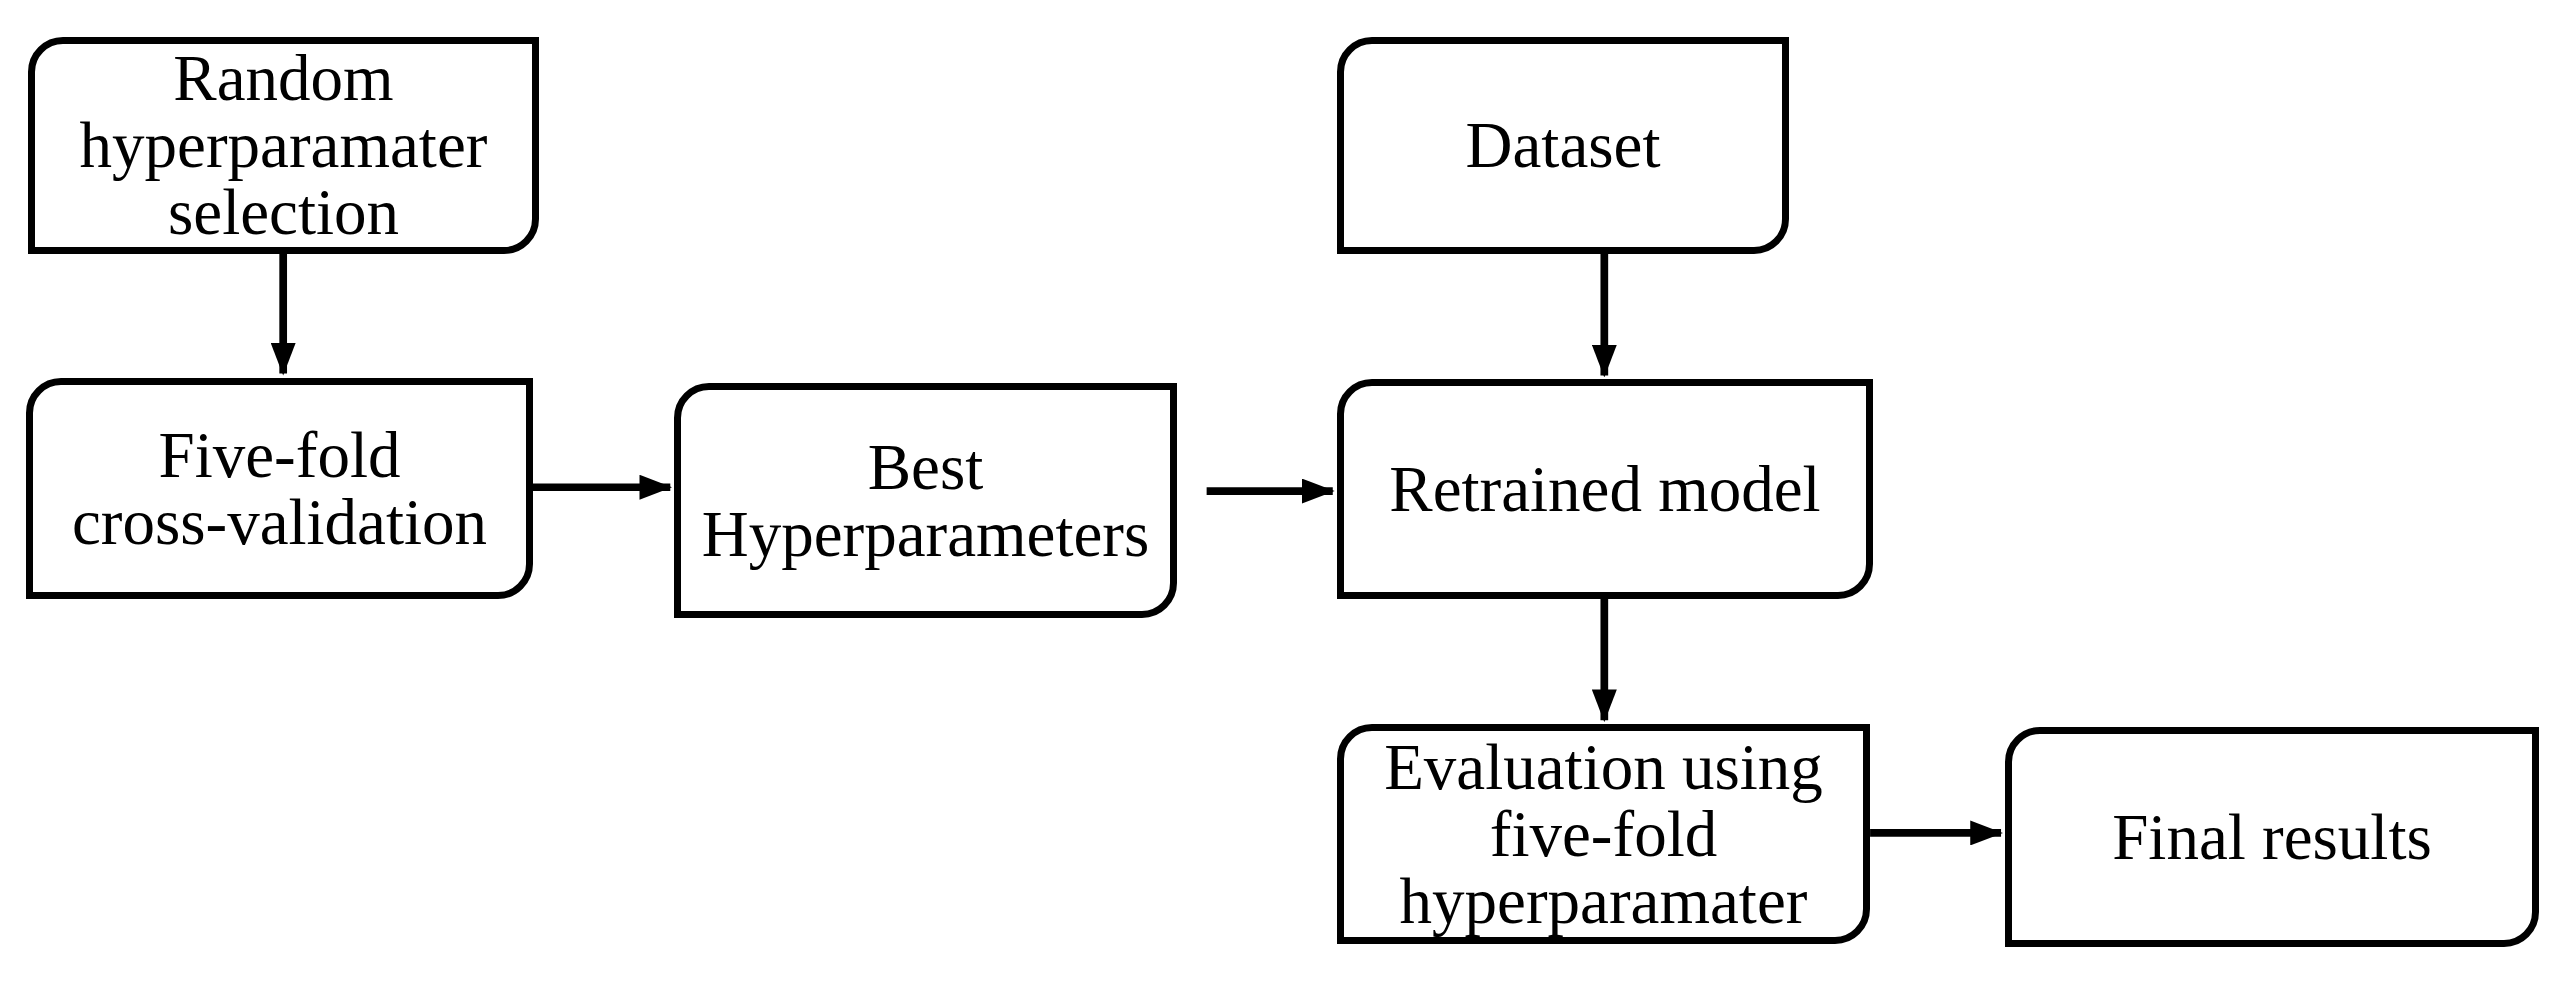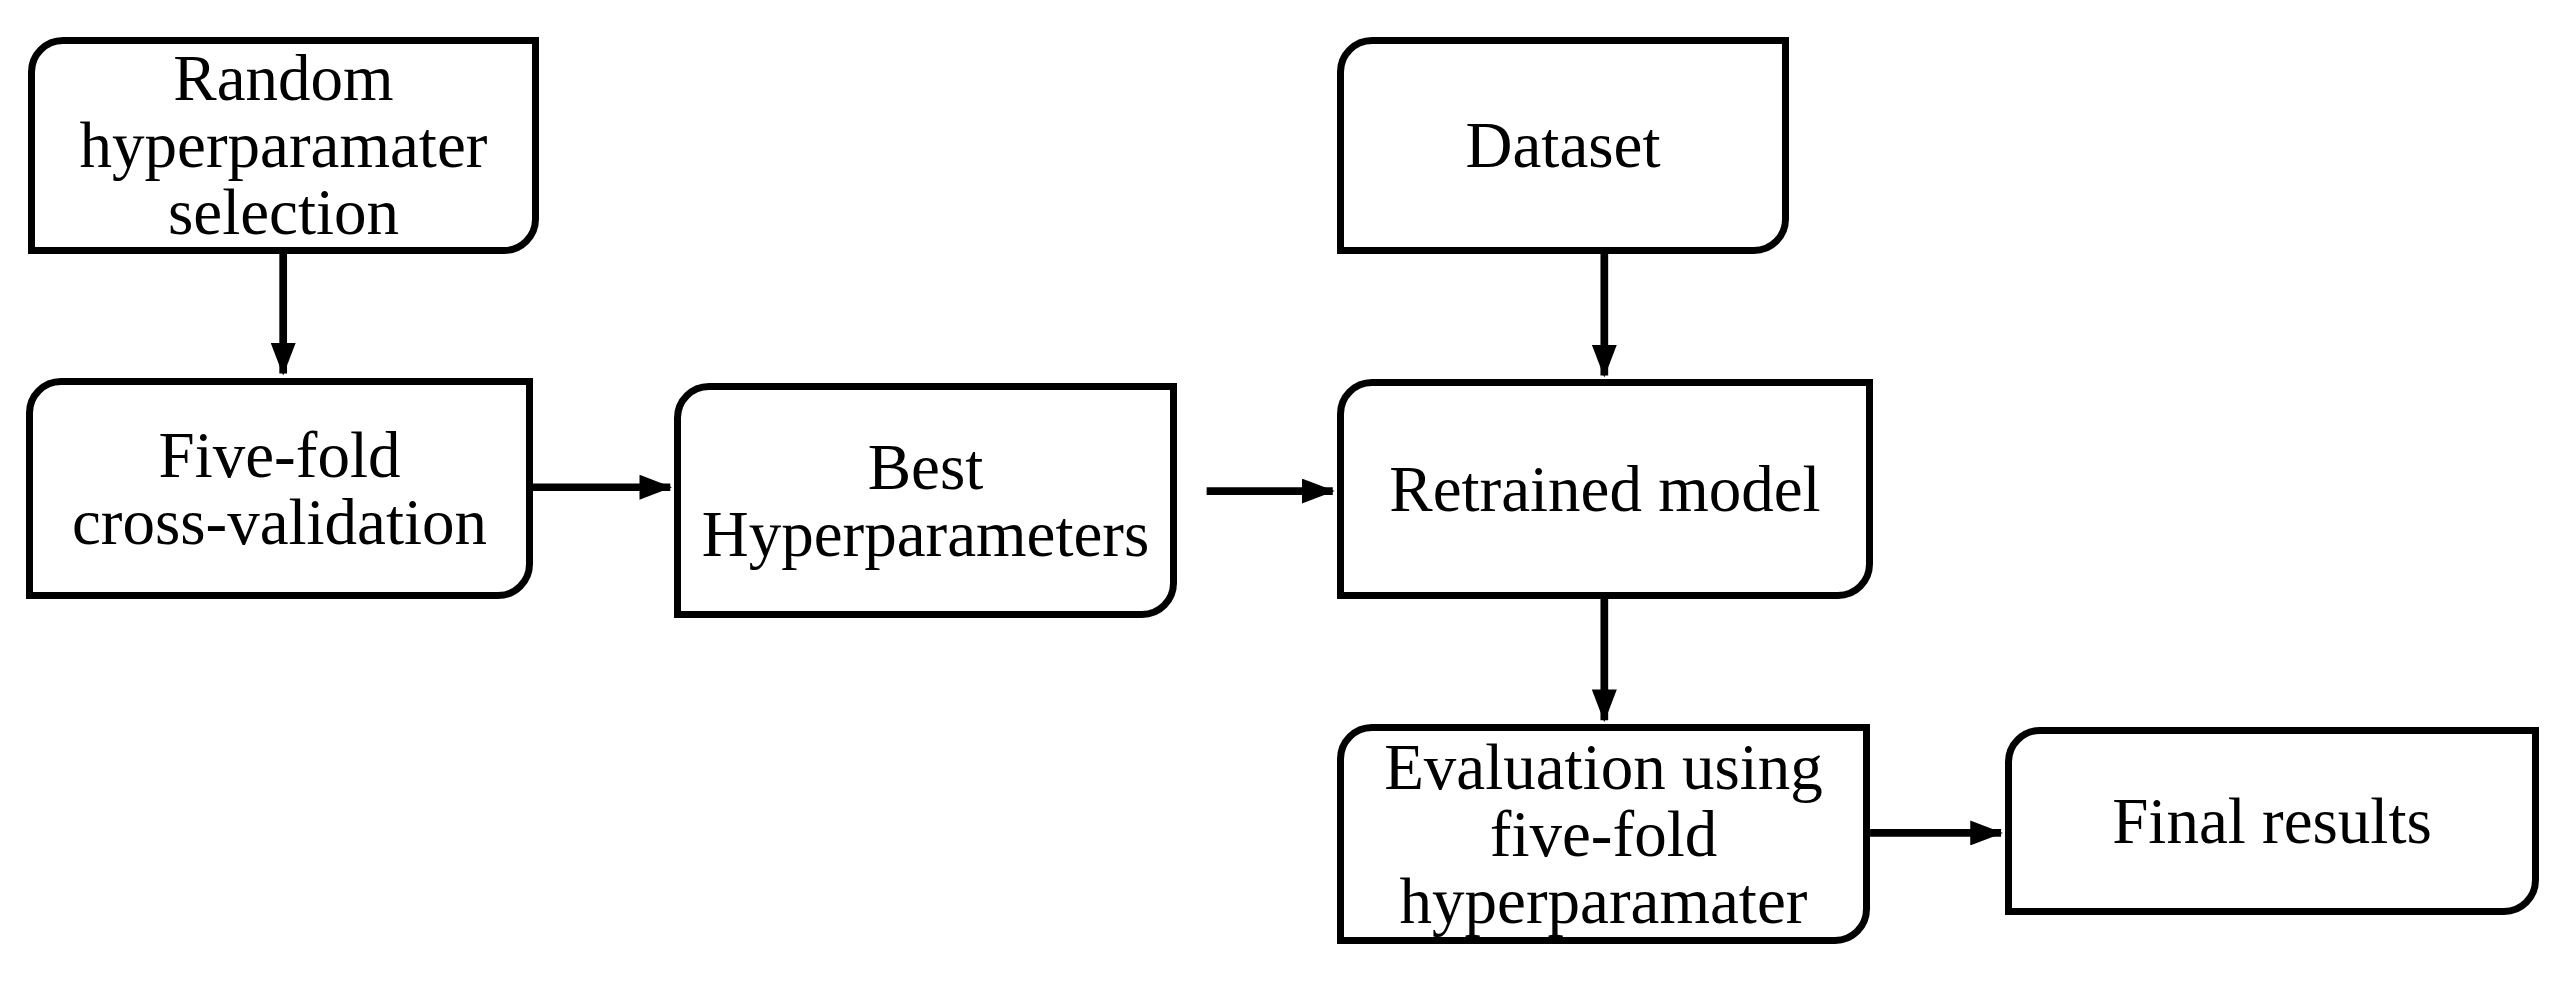--- a/index.html
+++ b/index.html
@@ -41,21 +41,21 @@
     line-height: 67px;
     white-space: pre-line;
   }
   
   #node-random     { left: 28px;   top: 37px;  width: 511px; height: 217px; }
   #node-fivefold   { left: 26px;   top: 378px; width: 507px; height: 221px; }
   #node-besthyper  { left: 674px;  top: 383px; width: 503px; height: 235px; }
   #node-dataset    { left: 1337px; top: 37px;  width: 452px; height: 217px; }
   #node-retrained  { left: 1337px; top: 379px; width: 536px; height: 220px; justify-content: center; }
   #node-evaluation { left: 1337px; top: 724px; width: 533px; height: 220px; }
-  #node-final      { left: 2005px; top: 727px; width: 534px; height: 188px; }
+  #node-final      { left: 2005px; top: 727px; width: 534px; height: 220px; }
 </style>
 </head>
 <body>
 
 <div id="canvas">
 
   <svg id="edges-svg" viewBox="0 0 2675 1025" xmlns="http://www.w3.org/2000/svg">
     <defs>
       <marker id="ah" markerUnits="userSpaceOnUse" markerWidth="34" markerHeight="26" refX="32" refY="13" orient="auto">
         <path d="M0,0 L34,13 L0,26 Z" fill="#000000"></path>

